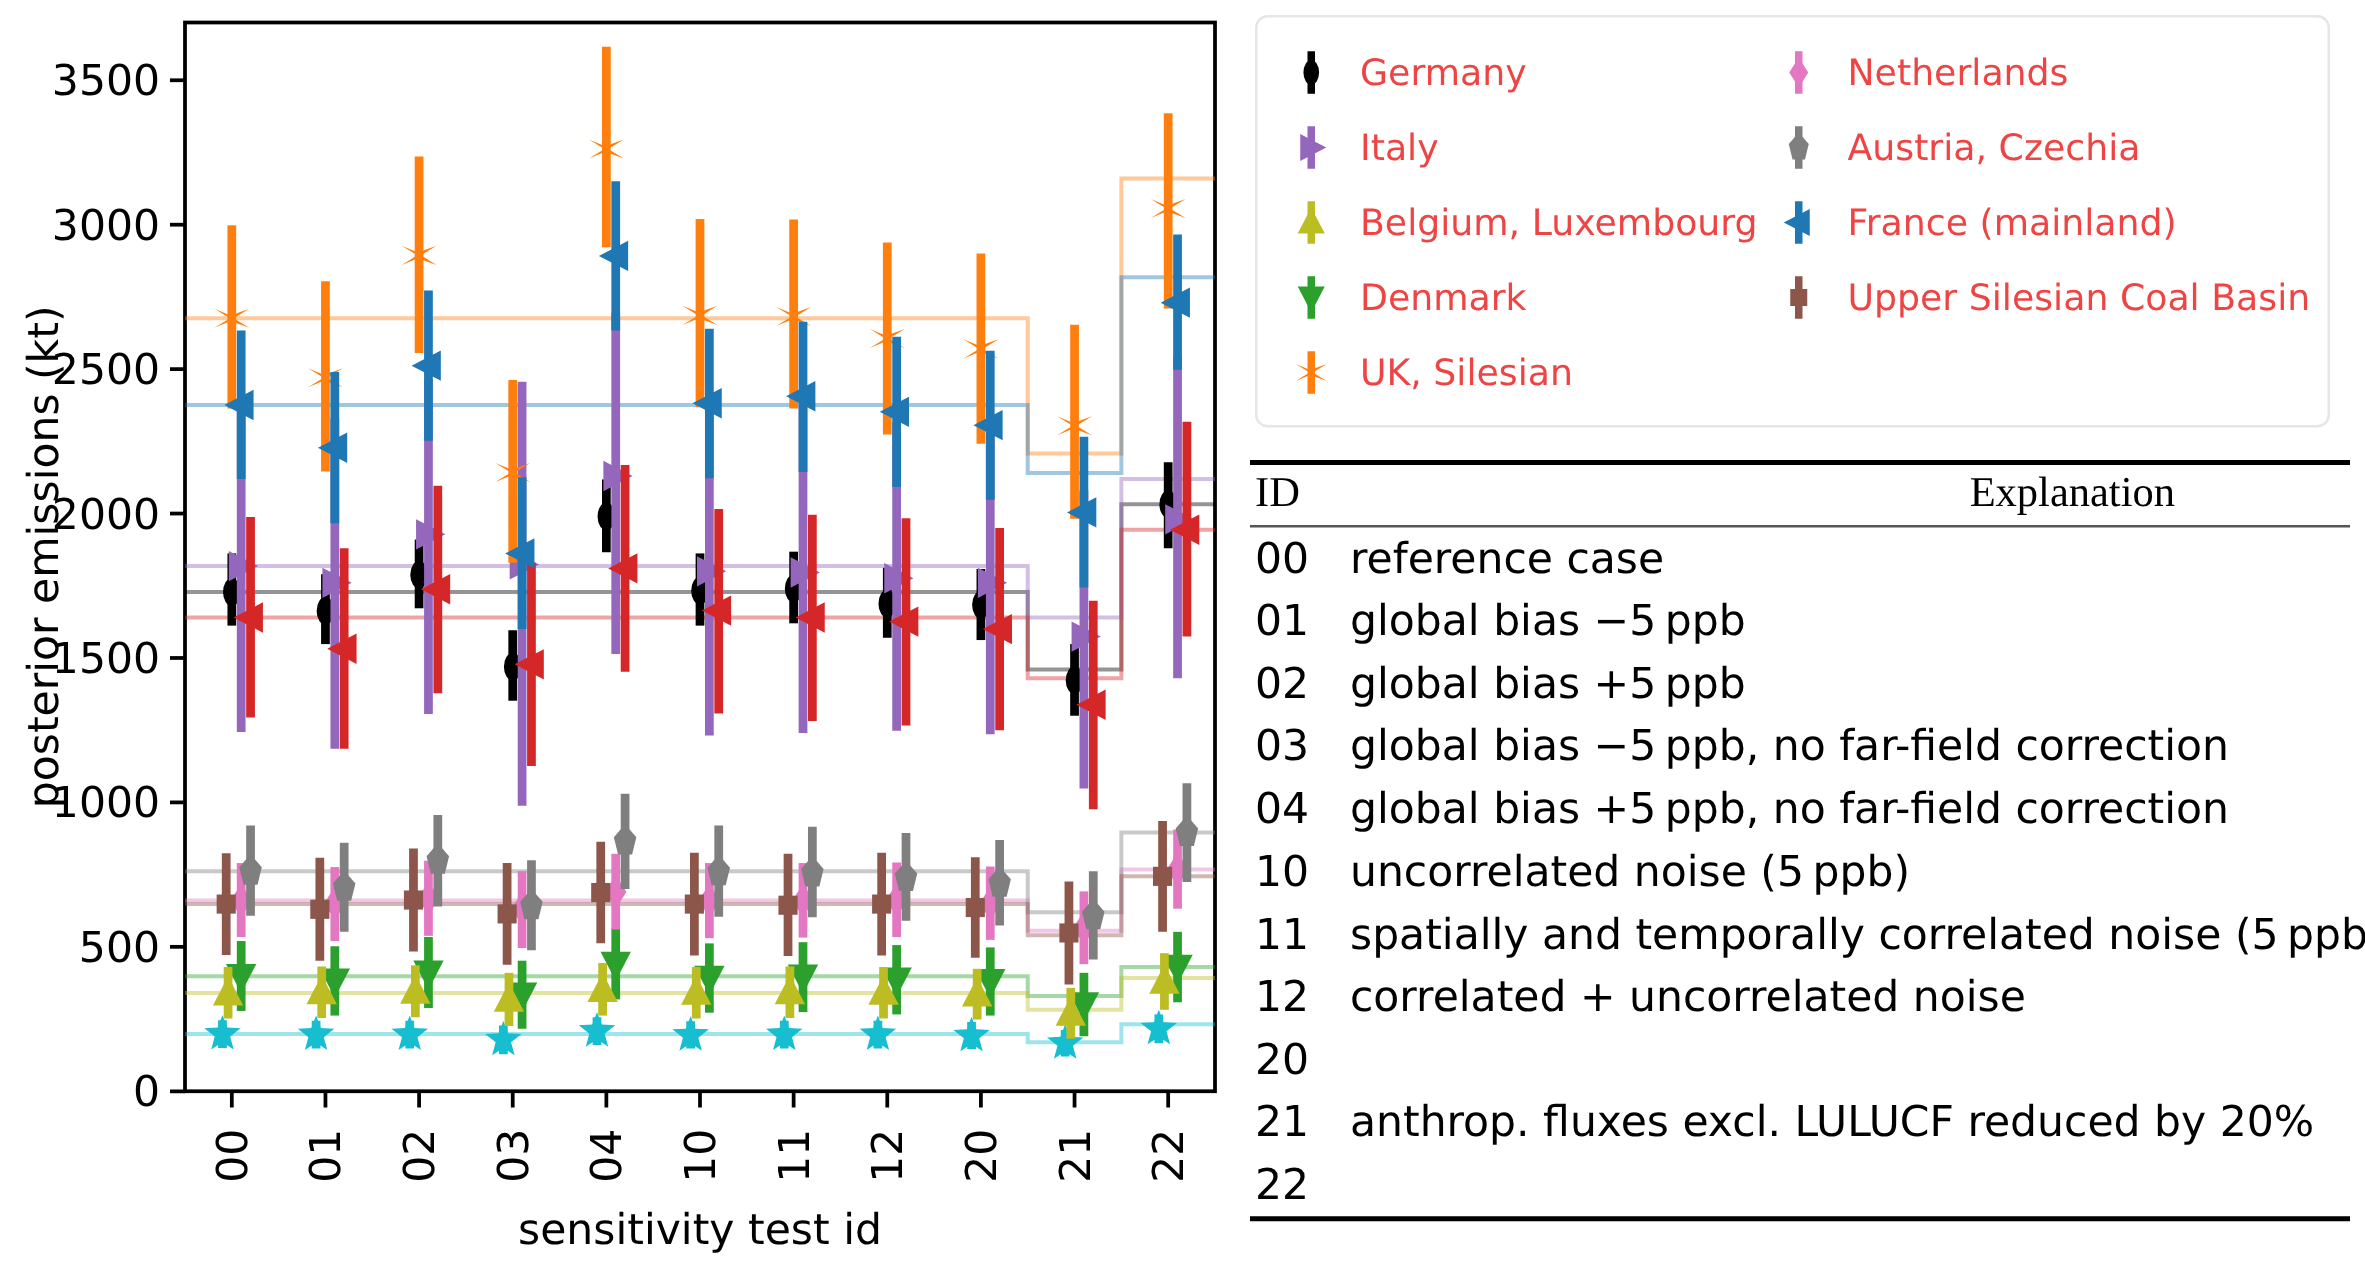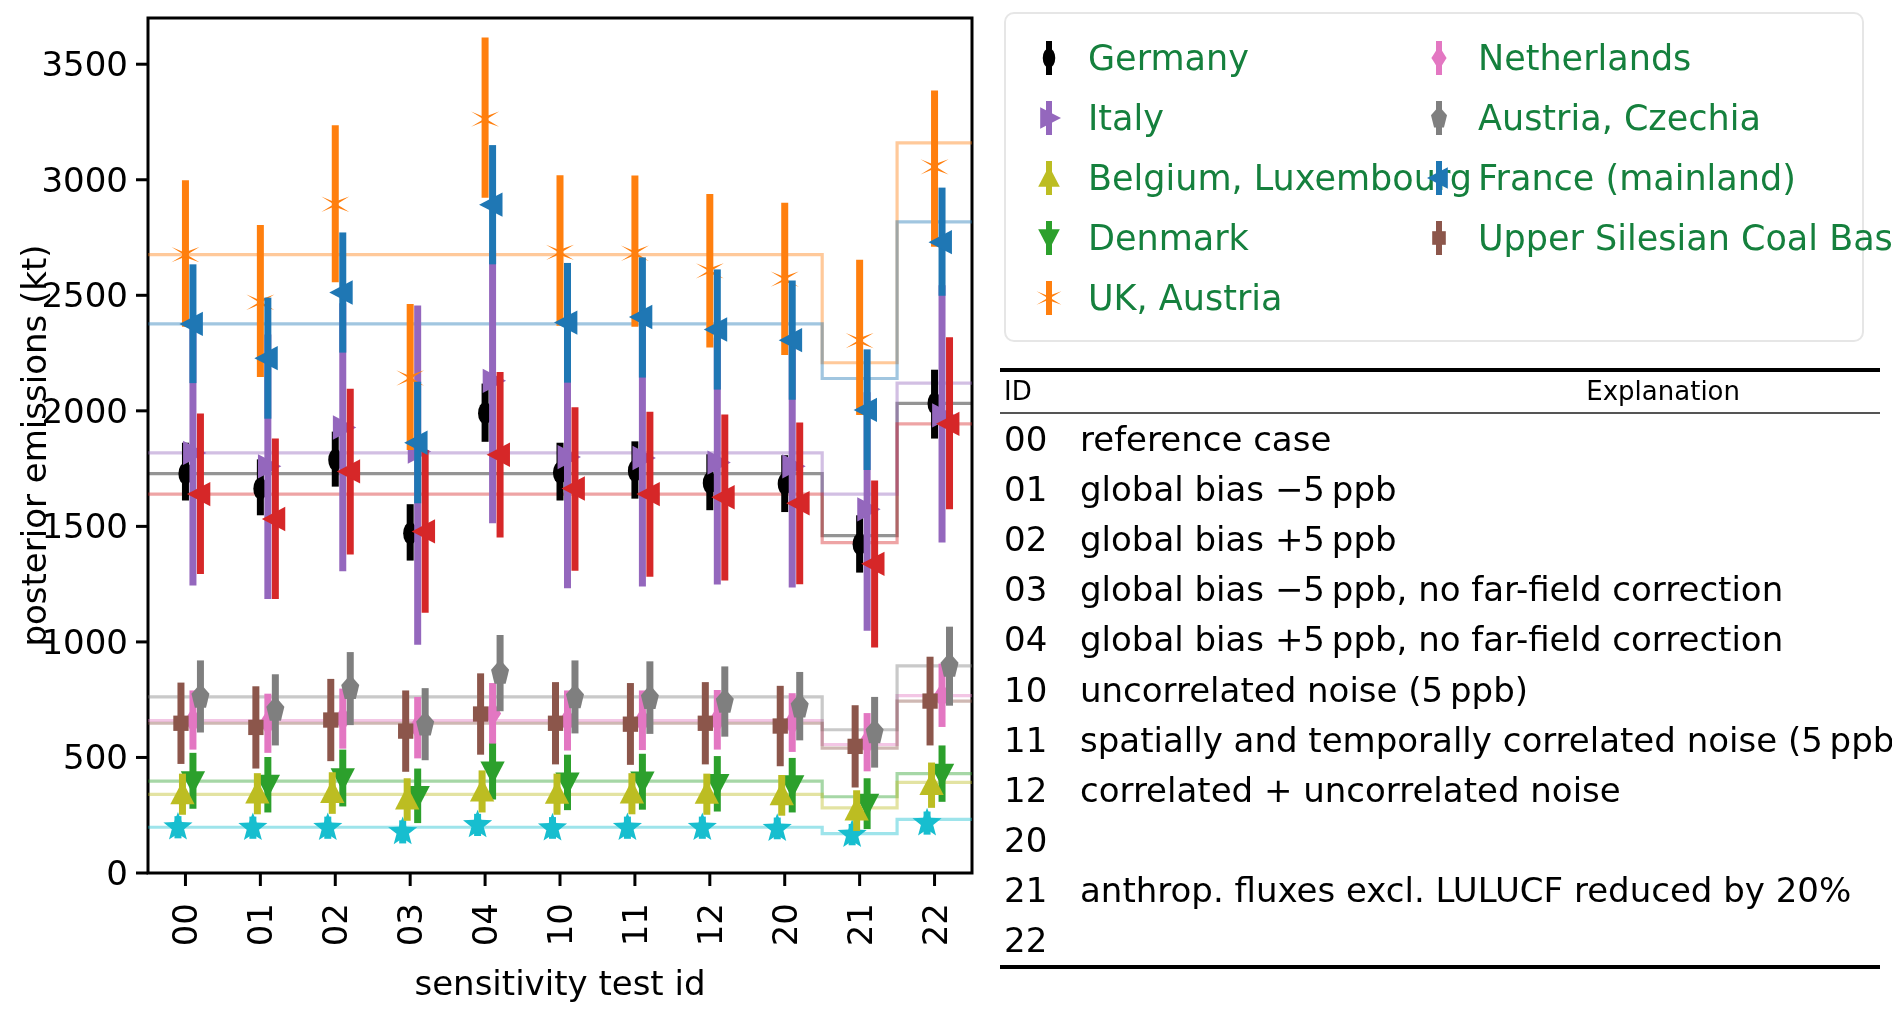--- a/index.html
+++ b/index.html
@@ -11,30 +11,30 @@
 
   
   #legend{
     position:absolute; left:1004px; top:12px; width:860px; height:330px;
     border:2px solid #e6e6e6; border-radius:10px; background:#fff;
     box-sizing:border-box; padding:14px 18px 10px 26px;
   }
   .legend-grid{display:grid;grid-template-columns:390px 460px;grid-auto-rows:60px;align-items:center;}
   .legend-entry{display:flex;align-items:center;gap:22px;}
   .legend-mark{width:34px;height:46px;flex:0 0 34px;position:relative;}
-  .legend-label{font-size:35px;color:#15803d;white-space:nowrap;font-family:"DejaVu Sans","Liberation Sans",sans-serif;}
+  .legend-label{font-size:29px;color:#ef4444;white-space:nowrap;font-family:"DejaVu Sans","Liberation Sans",sans-serif;}
 
   
   #exptable{
     position:absolute;left:1000px;top:368px;width:880px;
     font-family:"DejaVu Sans","Liberation Sans",sans-serif;
   }
   #exptable .rule-thick{border-top:4px solid #000;}
   #exptable .rule-thin{border-top:2px solid #555;}
-  .exp-head{display:flex;font-size:26px;padding:4px 0 6px 4px;}
+  .exp-head{display:flex;font-size:34px;padding:4px 0 6px 4px;font-family:Liberation Serif, serif;}
   .exp-head .h-id{width:76px;}
   .exp-head .h-exp{flex:1;text-align:right;padding-right:140px;}
   .exp-row{display:flex;font-size:34px;padding:5px 0 5px 4px;line-height:1.18;}
   .exp-row .c-id{width:76px;flex:0 0 76px;}
   .exp-row .c-text{flex:1;white-space:nowrap;}
 </style>
 </head>
 <body>
 
 <div id="root">
@@ -441,21 +441,21 @@
           </div>
           <span class="legend-label">Upper Silesian Coal Basin</span>
         </div>
         <div class="legend-entry">
           <div class="legend-mark">
             <svg width="34" height="46">
               <line x1="17" y1="6" x2="17" y2="40" stroke="#ff7f0e" stroke-width="6"></line>
               <polygon points="4.6,16.2 16.12,21 29.4,16.2 18.32,23 29.4,29.8 16.12,25 4.6,29.8 15.68,23" fill="#ff7f0e"></polygon>
             </svg>
           </div>
-          <span class="legend-label">UK, Austria</span>
+          <span class="legend-label">UK, Silesian</span>
         </div>
       </div>
   </div>
 
   <div id="exptable">
     <div class="rule-thick"></div>
     <div class="exp-head">
       <div class="h-id">ID</div>
       <div class="h-exp">Explanation</div>
     </div>

